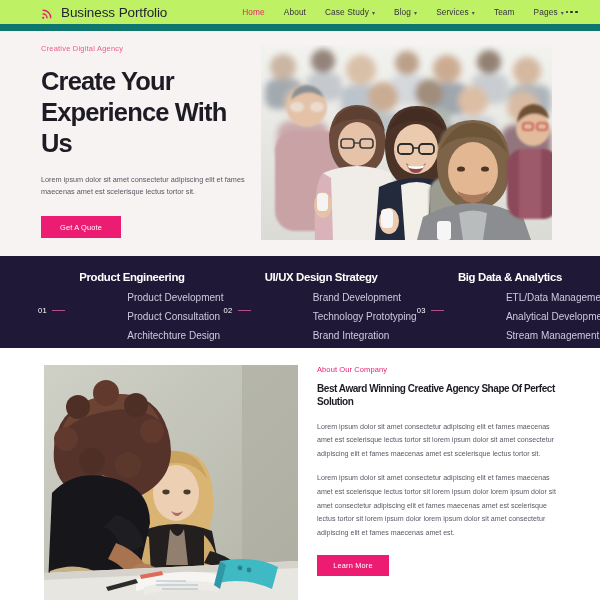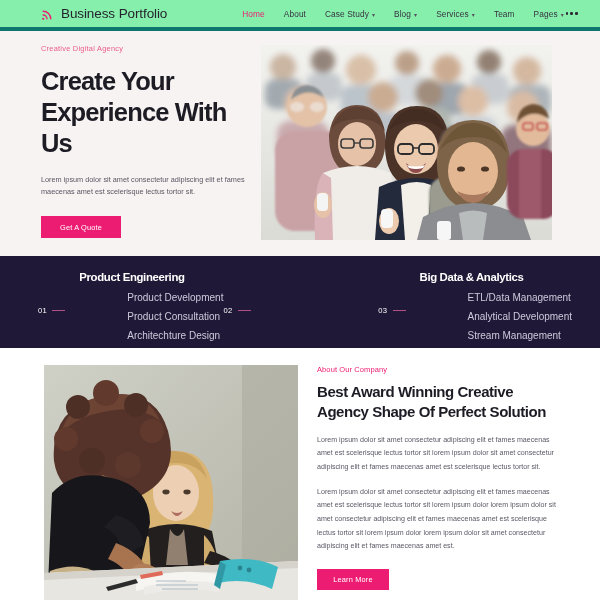--- a/index.html
+++ b/index.html
@@ -15,22 +15,22 @@
     background: #ffffff;
     color: #1b1b2b;
     -webkit-font-smoothing: antialiased;
   }
 
   .page { width: 600px; height: 600px; position: relative; overflow: hidden; }
 
   
   .header {
     height: 31px;
-    background: #86efac;
-    border-bottom: 4px solid #0f766e;
+    background: #bef264;
+    border-bottom: 7px solid #0f766e;
     display: flex;
     align-items: center;
     padding: 0 38px 0 41px;
   }
 
   .brand {
     display: flex;
     align-items: center;
     gap: 7px;
     flex: 0 0 auto;
@@ -225,21 +225,21 @@
     padding-left: 19px;
     padding-top: 0px;
   }
   .about-eyebrow {
     font-size: 7.5px;
     color: #ec1c72;
     letter-spacing: 0.1px;
     margin-bottom: 8px;
   }
   .about-title {
-    font-size: 15px;
+    font-size: 10px;
     font-weight: 700;
     line-height: 1.33;
     letter-spacing: -0.45px;
     color: #1d1b24;
     margin-bottom: 12px;
   }
   .about-p {
     font-size: 7.1px;
     line-height: 1.92;
     color: #5c5865;
@@ -437,20 +437,26 @@
         <div class="band-link">Product Consultation</div>
         <div class="band-link">Architechture Design</div>
       </div>
     </div>
 
     <div class="band-col">
       <div class="band-num-wrap">
         <span class="band-num">02</span>
         <span class="band-dash"></span>
       </div>
+      <div class="band-body">
+        <div class="band-title">UI/UX Design Strategy</div>
+        <div class="band-link">Brand Development</div>
+        <div class="band-link">Technology Prototyping</div>
+        <div class="band-link">Brand Integration</div>
+      </div>
     </div>
 
     <div class="band-col">
       <div class="band-num-wrap">
         <span class="band-num">03</span>
         <span class="band-dash"></span>
       </div>
       <div class="band-body">
         <div class="band-title">Big Data &amp; Analytics</div>
         <div class="band-link">ETL/Data Management</div>

